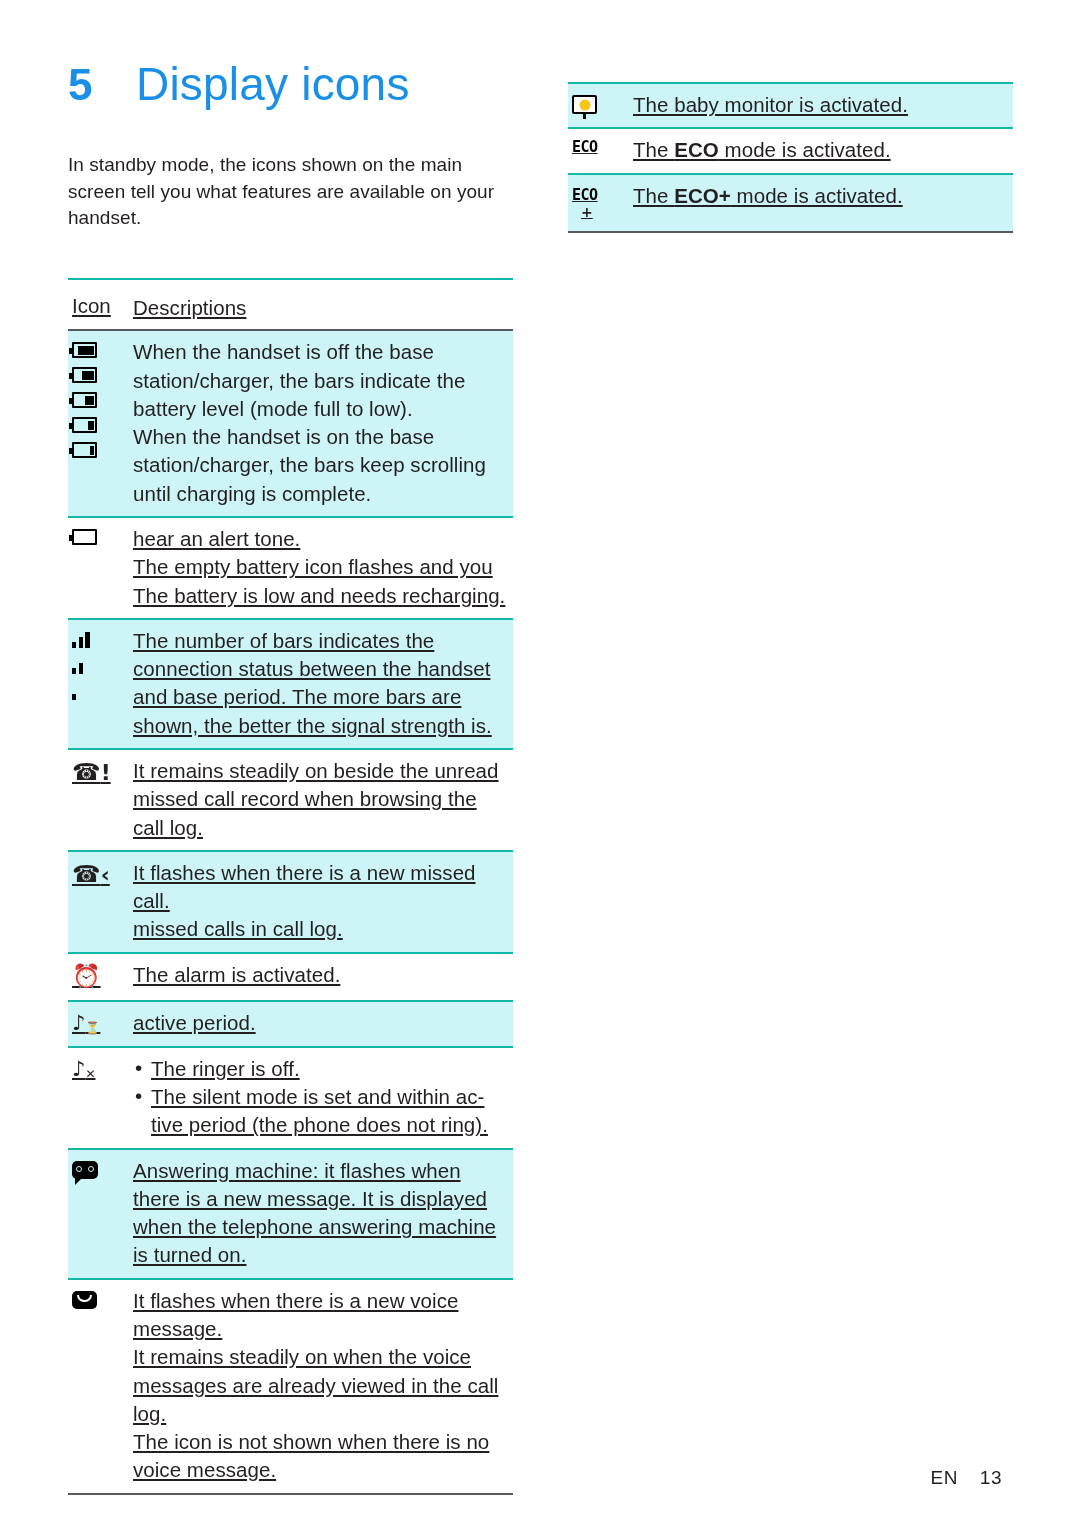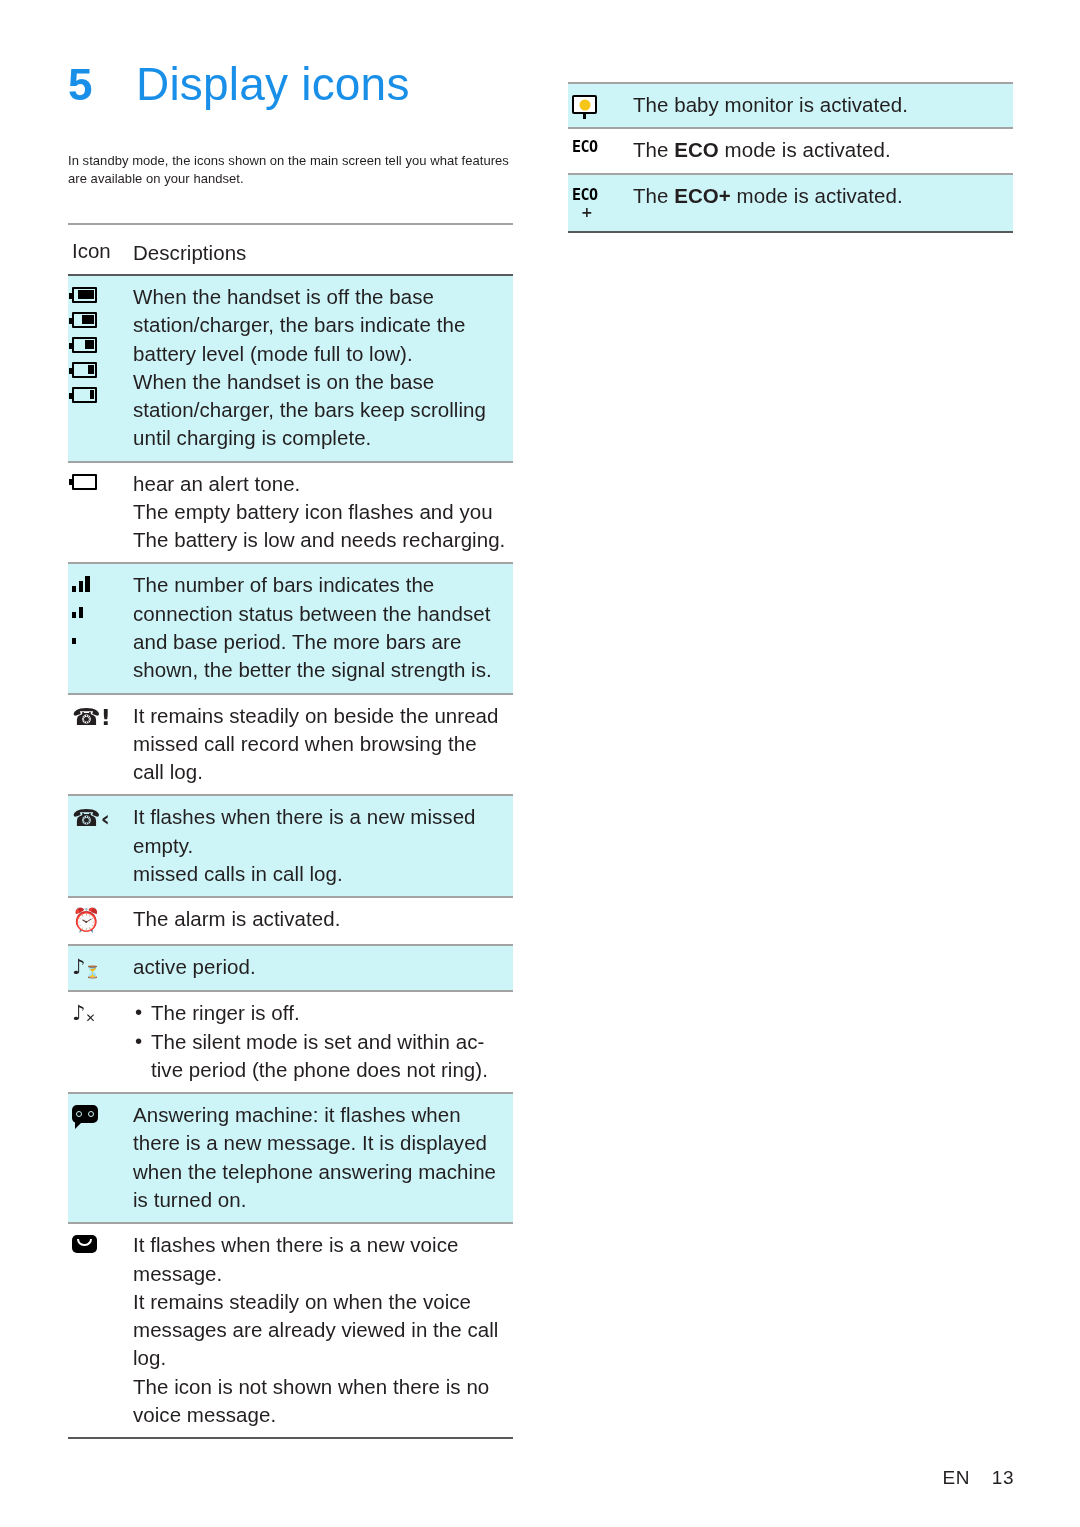--- a/index.html
+++ b/index.html
@@ -53,33 +53,33 @@
     font-size: 44px;
     font-weight: 700;
   }
   .chapter-title {
     font-size: 46px;
     font-weight: 400;
   }
 
   
   .intro {
-    font-size: 13px;
+    font-size: 19px;
     line-height: 1.40;
-    margin: 0 0 34px 0;
+    margin: 0 0 46px 0;
     letter-spacing: 0.05px;
   }
 
   
   .icon-table {
     width: 100%;
     border-collapse: collapse;
     table-layout: fixed;
   }
-  .rule-top    { border-top: 2px solid #a3a3a3; }
+  .rule-top    { border-top: 2px solid #14b8a6; text-decoration: underline; }
   .rule-bottom { border-bottom: 2px solid #58595b; }
 
   .trow {
     display: flex;
     align-items: flex-start;
   }
   .trow.shaded { background: #cdf4f7; }
 
   .cell-icon {
     flex: 0 0 65px;
@@ -300,21 +300,21 @@
     line-height: 1;
     margin-top: 1px;
     margin-left: 9px;
   }
 
   .bold-inline { font-weight: 700; }
 
   
   .footer {
     position: absolute;
-    right: 66px;
+    right: 78px;
     bottom: 38px;
     font-size: 19px;
     color: #231f20;
     letter-spacing: 0.5px;
   }
   .footer .lang { margin-right: 22px; }
 </style>
 </head>
 <body>
 
@@ -413,21 +413,21 @@
           <span class="desc-line">call log.</span>
         </div>
       </div>
 
       <div class="trow shaded rule-top">
         <div class="cell-icon">
           <div class="ico phone-glyph">☎<span class="mark">‹</span></div>
         </div>
         <div class="cell-desc">
           <span class="desc-line">It flashes when there is a new missed</span>
-          <span class="desc-line">empty.</span>
+          <span class="desc-line">call.</span>
           <span class="desc-line">missed calls in call log.</span>
         </div>
       </div>
 
       <div class="trow rule-top">
         <div class="cell-icon">
           <div class="ico clock-ico">⏰</div>
         </div>
         <div class="cell-desc">
           <span class="desc-line">The alarm is activated.</span>

